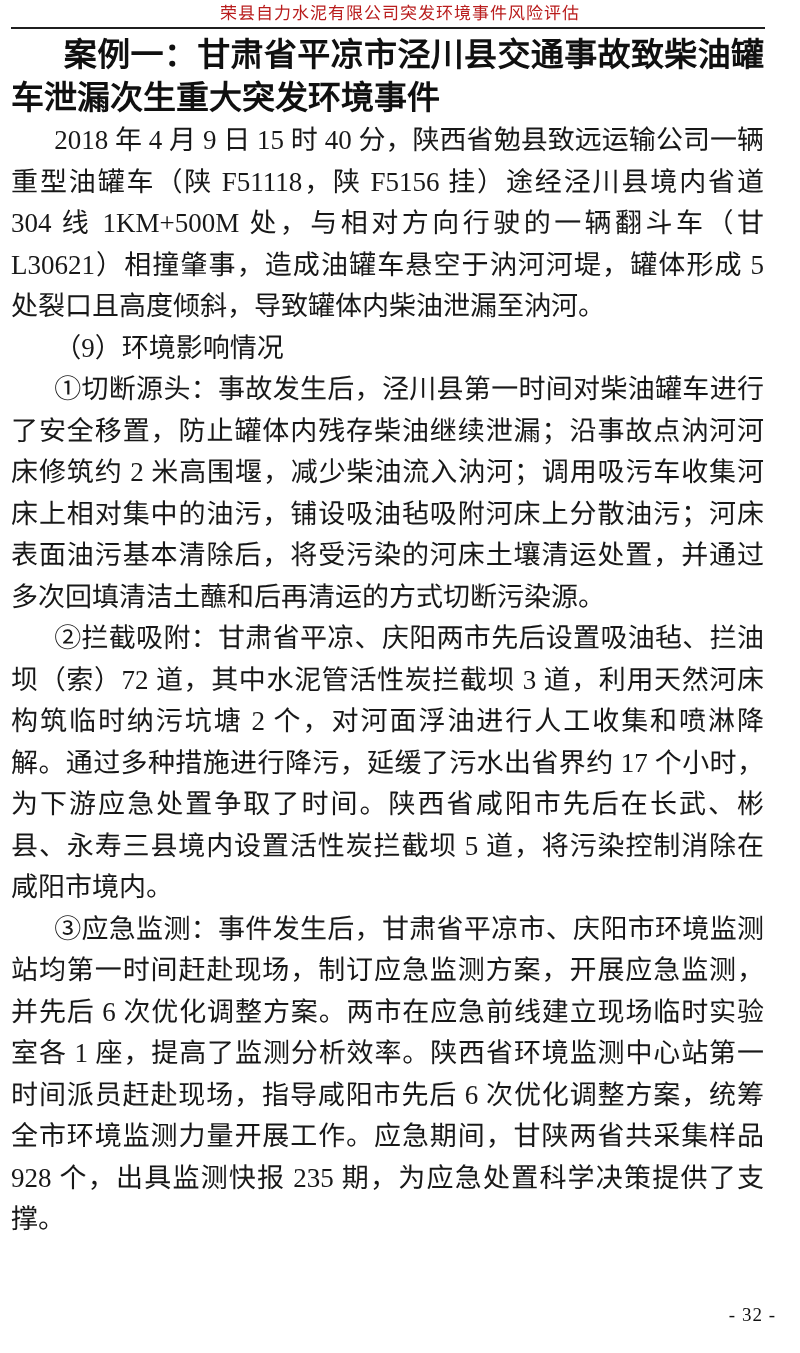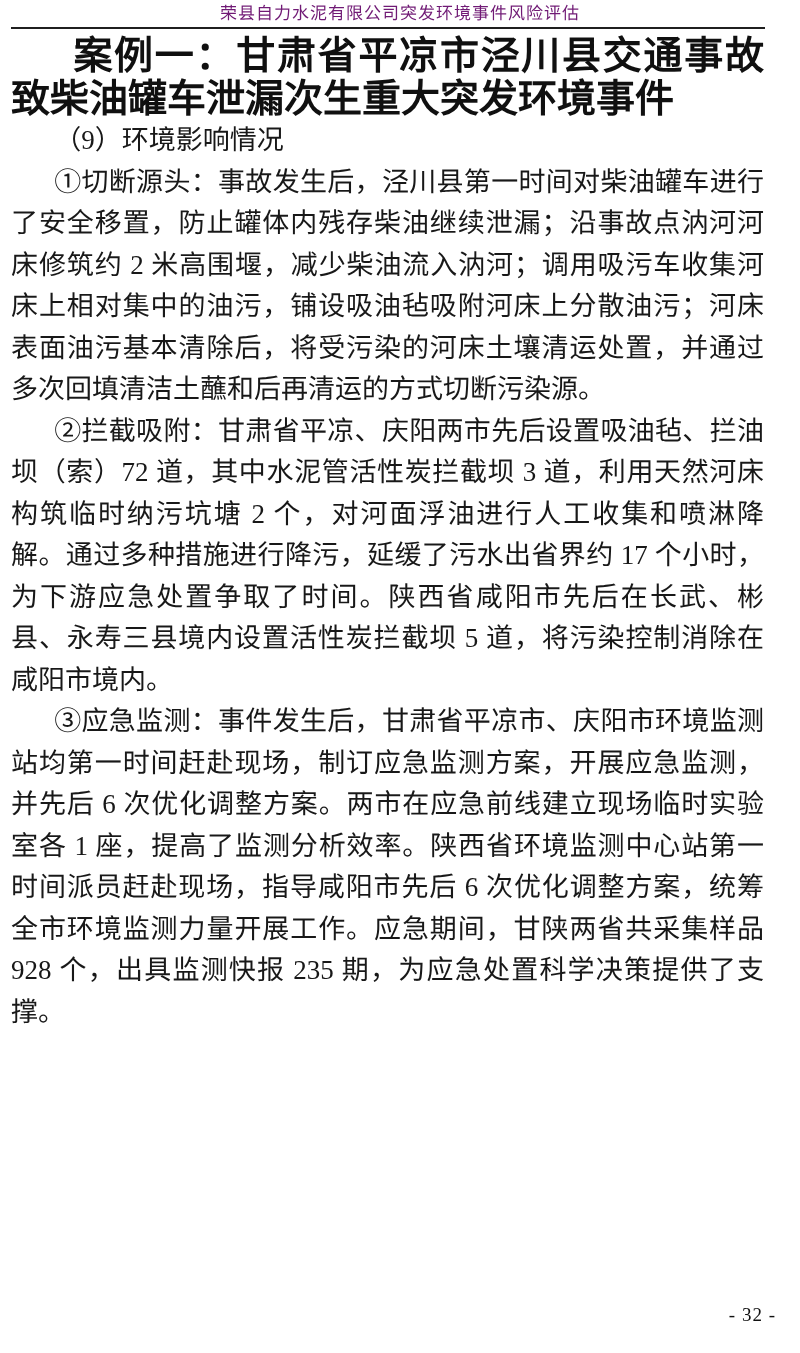--- a/index.html
+++ b/index.html
@@ -12,34 +12,34 @@
     overflow: hidden;
     color: #161616;
     font-family: "Liberation Serif", "DejaVu Serif", serif;
   }
   .header-title {
     text-align: center;
     font-size: 17px;
     line-height: 20px;
     padding-top: 4px;
     letter-spacing: 1px;
-    color: #701a75;
+    color: #b91c1c;
   }
   .header-rule {
     height: 0;
     border-top: 2px solid #1f1f1f;
     margin: 3px 35px 0 11px;
   }
   .content {
     padding: 2px 36px 0 11px;
     text-align: justify;
     text-justify: inter-ideograph;
   }
   .heading {
-    font-size: 39px;
+    font-size: 33px;
     font-weight: 700;
     line-height: 43px;
     margin: 3px 0 0 0;
     text-indent: 1.6em;
     color: #101010;
   }
   .content p {
     font-size: 27px;
     line-height: 41.5px;
     margin: 0;
@@ -61,20 +61,21 @@
 <div class="page">
 
   <div>
     <div class="header-title">荣县自力水泥有限公司突发环境事件风险评估</div>
     <div class="header-rule"></div>
   </div>
 
   <div class="content">
     <h1 class="heading">案例一：甘肃省平凉市泾川县交通事故致柴油罐车泄漏次生重大突发环境事件</h1>
 
+    <p>2018 年 4 月 9 日 15 时 40 分，陕西省勉县致远运输公司一辆重型油罐车（陕 F51118，陕 F5156 挂）途经泾川县境内省道 304 线 1KM+500M 处，与相对方向行驶的一辆翻斗车（甘 L30621）相撞肇事，造成油罐车悬空于汭河河堤，罐体形成 5 处裂口且高度倾斜，导致罐体内柴油泄漏至汭河。</p>
 
     <p>（9）环境影响情况</p>
 
 
 
     <p>①切断源头：事故发生后，泾川县第一时间对柴油罐车进行了安全移置，防止罐体内残存柴油继续泄漏；沿事故点汭河河床修筑约 2 米高围堰，减少柴油流入汭河；调用吸污车收集河床上相对集中的油污，铺设吸油毡吸附河床上分散油污；河床表面油污基本清除后，将受污染的河床土壤清运处置，并通过多次回填清洁土蘸和后再清运的方式切断污染源。</p>
 
     <p>②拦截吸附：甘肃省平凉、庆阳两市先后设置吸油毡、拦油坝（索）72 道，其中水泥管活性炭拦截坝 3 道，利用天然河床构筑临时纳污坑塘 2 个，对河面浮油进行人工收集和喷淋降解。通过多种措施进行降污，延缓了污水出省界约 17 个小时，为下游应急处置争取了时间。陕西省咸阳市先后在长武、彬县、永寿三县境内设置活性炭拦截坝 5 道，将污染控制消除在咸阳市境内。</p>
 
     <p>③应急监测：事件发生后，甘肃省平凉市、庆阳市环境监测站均第一时间赶赴现场，制订应急监测方案，开展应急监测，并先后 6 次优化调整方案。两市在应急前线建立现场临时实验室各 1 座，提高了监测分析效率。陕西省环境监测中心站第一时间派员赶赴现场，指导咸阳市先后 6 次优化调整方案，统筹全市环境监测力量开展工作。应急期间，甘陕两省共采集样品 928 个，出具监测快报 235 期，为应急处置科学决策提供了支撑。</p>

